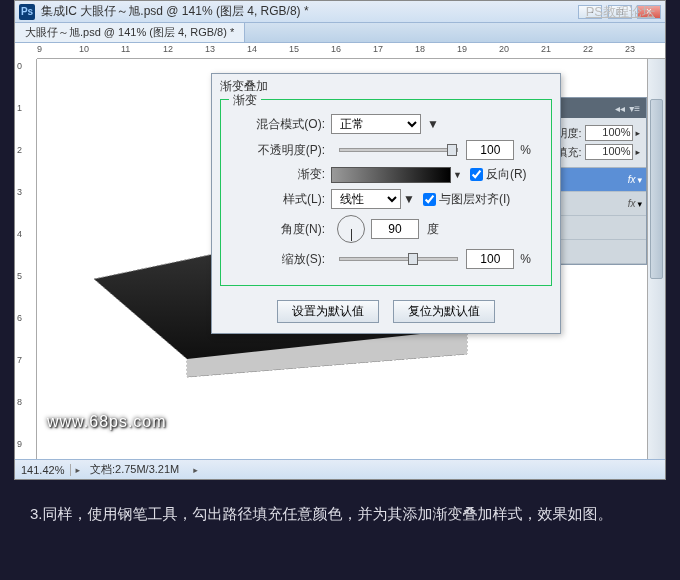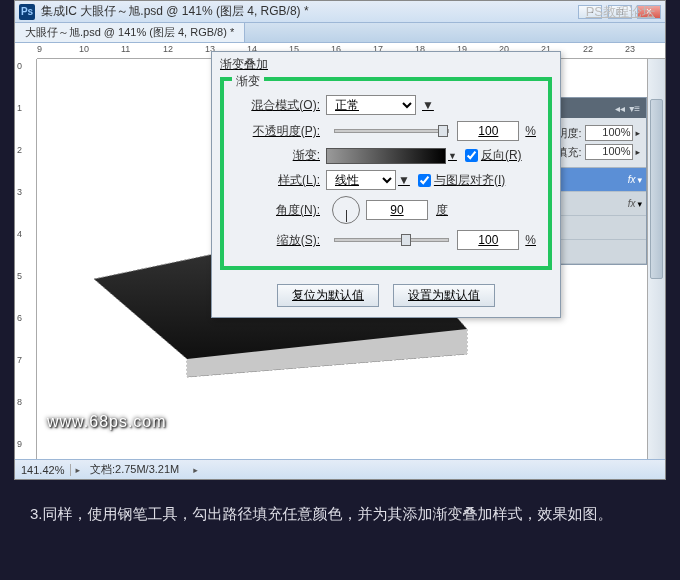--- a/index.html
+++ b/index.html
@@ -21,29 +21,29 @@
   .shape svg { width:100%; height:100%; }
   .watermark-tr { position:absolute; right:10px; top:2px; font-size:13px; color:#bbb;text-decoration:underline; }
   .watermark-bl { position:absolute; left:32px; bottom:48px; font-size:16px; color:#fff; text-shadow:0 0 4px #000, 1px 1px 2px #000; font-family: Liberation Sans, sans-serif; letter-spacing:1px;}
   .statusbar { position:absolute; left:0; right:0; bottom:0; height:20px; background:linear-gradient(#e4ecf7,#cfe0f2); border-top:1px solid #9db7d6; font-size:11px; display:flex; align-items:center; color:#333;}
   .statusbar .zoom { border-right:1px solid #aaa; padding:0 6px;}
   .statusbar .docinfo { padding:0 10px; }
   .statusbar .tri { font-size:9px; color:#555; margin-left:4px;}
   .vscroll { position:absolute; right:0; top:58px; bottom:20px; width:18px; background:linear-gradient(90deg,#e8eef4,#d6dfe8); border-left:1px solid #aaa;}
   .vscroll .thumb { position:absolute; left:2px; right:2px; top:40px; height:180px; background:linear-gradient(90deg,#cdd8e2,#b5c4d2); border:1px solid #9aaab8; border-radius:2px;}
   
-  .dialog { position:absolute; left:196px; top:50px; width:350px; background:#eef1f5; border:1px solid #8a9bad; box-shadow:2px 2px 6px rgba(0,0,0,.25);text-decoration:underline;}
+  .dialog { position:absolute; left:196px; top:72px; width:350px; background:#eef1f5; border:1px solid #8a9bad; box-shadow:2px 2px 6px rgba(0,0,0,.25);}
   .dialog .title { font-size:12px; padding:4px 8px 0; color:#333;}
-  .dialog .group { margin:4px 8px 8px; border:4px solid #22c55e; padding:8px 12px 10px; position:relative;}
+  .dialog .group { margin:4px 8px 8px; border:1px solid #22c55e; padding:8px 20px 10px; position:relative;}
   .dialog .group-title { position:absolute; top:-8px; left:8px; background:#eef1f5; font-size:12px; padding:0 4px; color:#333;}
   .row { display:flex; align-items:center; font-size:12px; color:#333; margin:6px 0;}
   .row .lbl { width:90px; text-align:right; padding-right:6px;}
   .row select, .row input[type=text] { height:20px; border:1px solid #888; background:#fff; font-size:12px; padding:0 4px;}
   .row select { width:90px;}
-  .row .num { width:62px; text-align:center;}
+  .row .num { width:48px; text-align:center;}
   .slider { flex:1; height:4px; background:#ccc; position:relative; margin:0 8px; border:1px solid #999;}
   .slider .knob { position:absolute; top:-5px; width:10px; height:12px; background:#dde3e9; border:1px solid #666;}
   .gradbar { width:120px; height:16px; background:linear-gradient(90deg,#9a9a9a,#000); border:1px solid #555;}
   .gradbar-wrap { display:flex; align-items:center;}
   .tinytri { font-size:9px; margin-left:2px;}
   .chk { margin:0 3px 0 8px;}
   .angle { width:28px; height:28px; border:1px solid #777; border-radius:50%; position:relative; margin:0 6px;}
   .angle .needle { position:absolute; left:50%; top:50%; width:1px; height:12px; background:#333; transform-origin:top; transform:rotate(0deg);}
   .dialog-btns { display:flex; justify-content:center; gap:14px; padding:6px 0 10px;}
   .dialog-btns button { font-size:12px; padding:2px 14px; background:linear-gradient(#f8fafc,#dce4ec); border:1px solid #8a9bad;}
@@ -224,20 +224,20 @@
       <div class="row">
         <span class="lbl">缩放(S):</span>
         <div class="slider">
             <div class="knob" style="left:58%"></div>
           </div>
         <input class="num" type="text" value="100" style="">
         <span style="margin-left:6px">%</span>
       </div>
     </div>
     <div class="dialog-btns">
+      <button>设置为默认值</button>
       <button>复位为默认值</button>
-      <button>设置为默认值</button>
     </div>
   </div>
 
 </div>
 
 <div class="caption">3.同样，使用钢笔工具，勾出路径填充任意颜色，并为其添加渐变叠加样式，效果如图。</div>
 
 </body></html>

